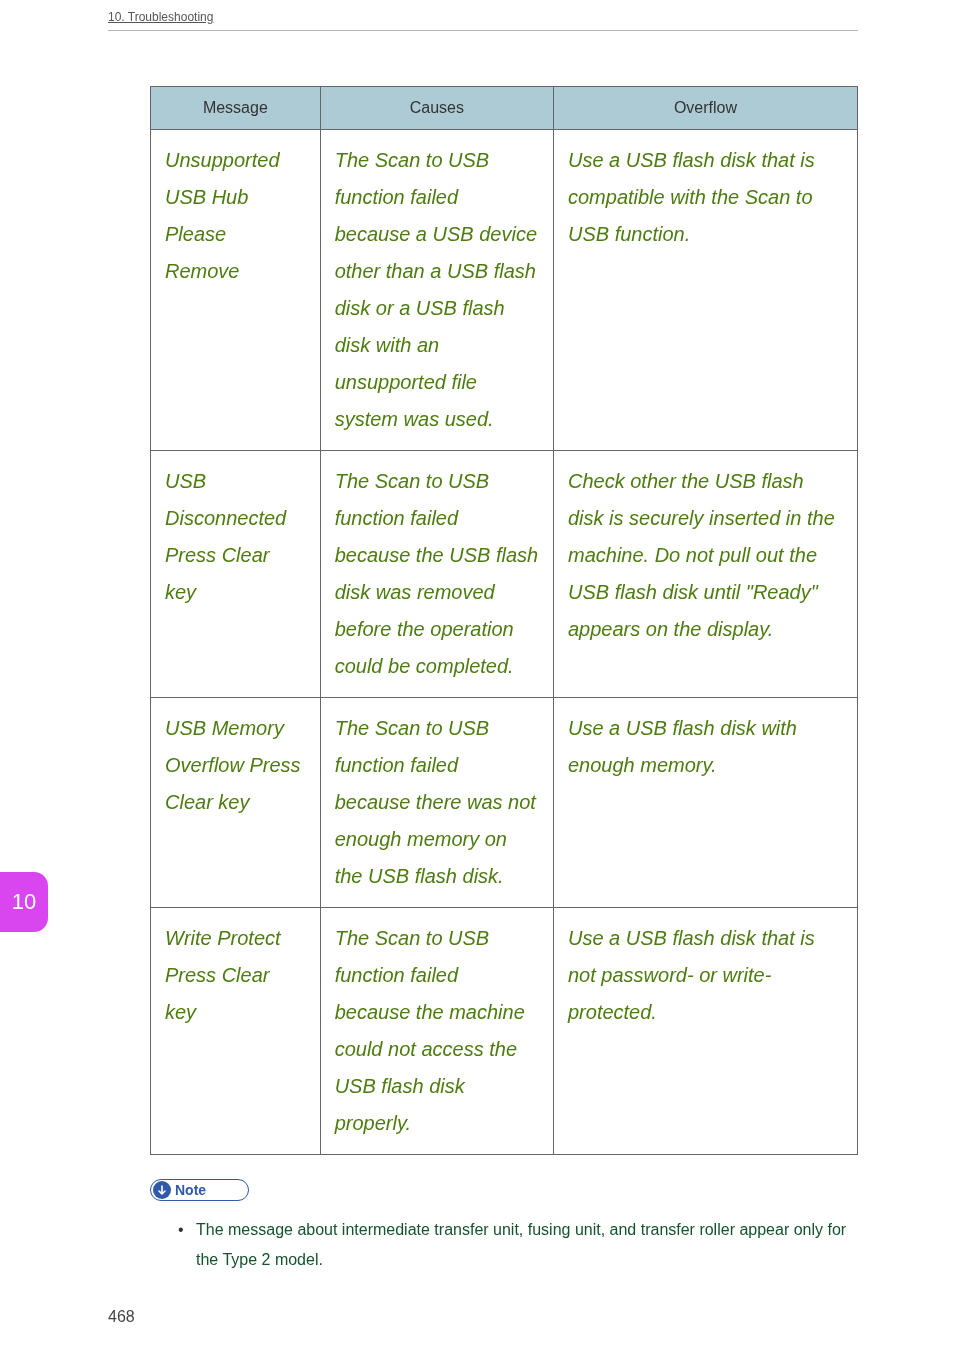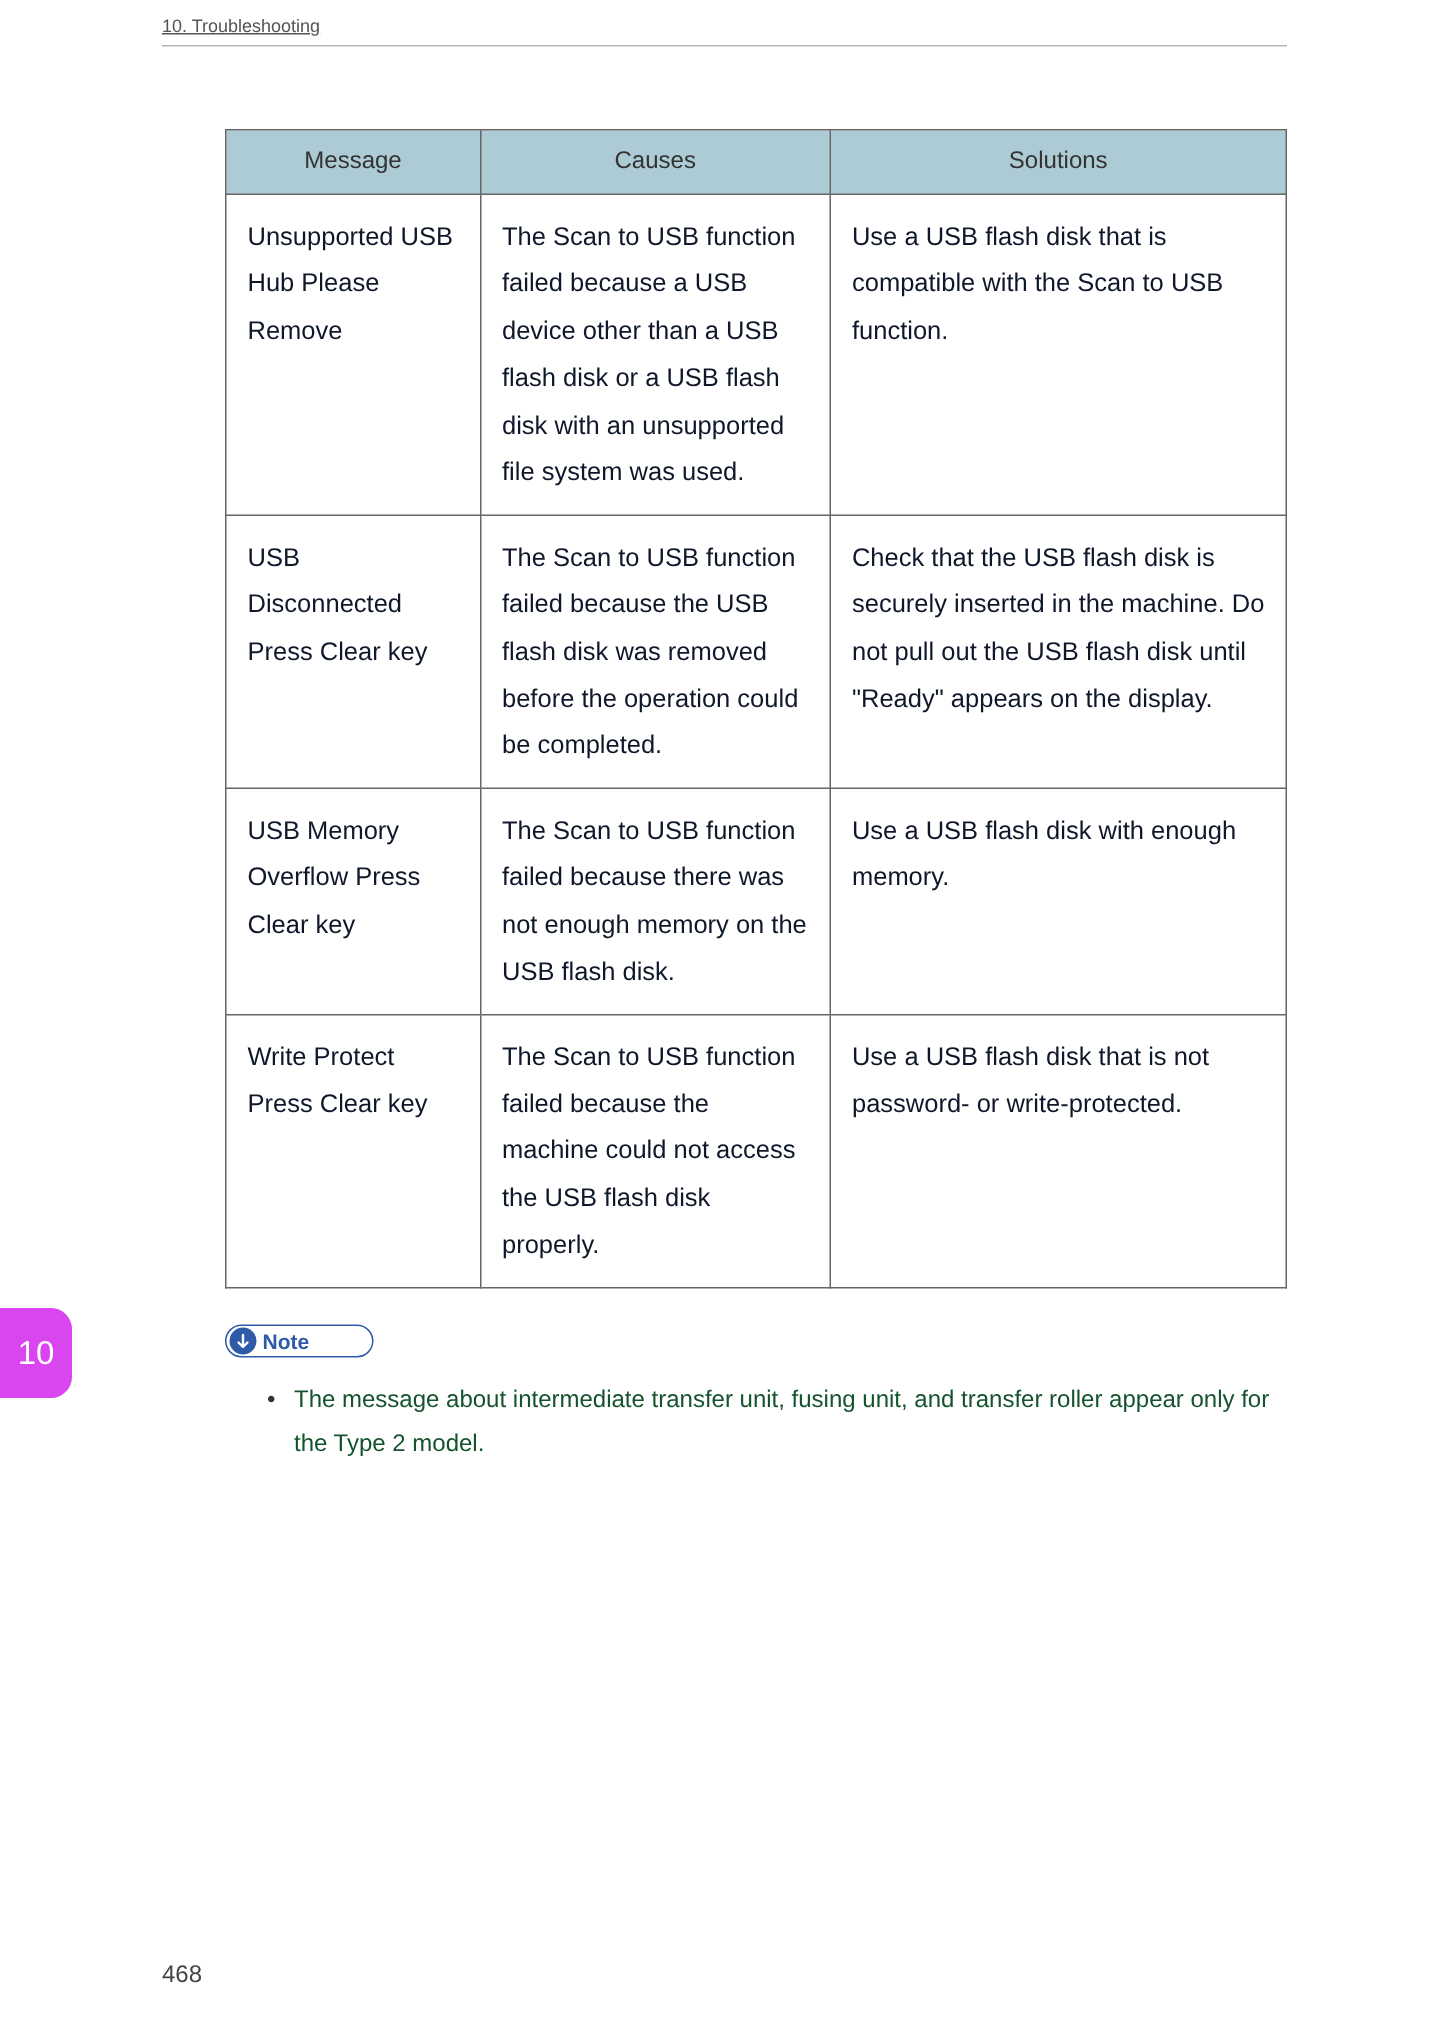--- a/index.html
+++ b/index.html
@@ -41,24 +41,25 @@
     font-size: 16px;
     color: #333;
     padding: 12px 10px;
     border: 1px solid #666;
     text-align: center;
   }
   table.troubleshoot td {
     border: 1px solid #666;
     padding: 12px 14px;
     vertical-align: top;
-    font-size: 17px;
+    font-size: 20px;
     line-height: 1.85;
-    color: #0f172a;
+    color: #4d7c0f;
     font-weight: 300;
+    font-style: italic;
   }
   .col-msg { width: 24%; }
   .col-cause { width: 33%; }
   .col-sol { width: 43%; }
 
   .note-wrap {
     margin-top: 24px;
   }
   .note-badge {
     display: inline-flex;
@@ -140,33 +141,33 @@
   <span>10. Troubleshooting</span>
 </div>
 
 <div class="content">
 
   <table class="troubleshoot">
     <thead>
       <tr>
         <th class="col-msg">Message</th>
         <th class="col-cause">Causes</th>
-        <th class="col-sol">Solutions</th>
+        <th class="col-sol">Overflow</th>
       </tr>
     </thead>
     <tbody>
       <tr>
         <td>Unsupported USB Hub Please Remove</td>
         <td>The Scan to USB function failed because a USB device other than a USB flash disk or a USB flash disk with an unsupported file system was used.</td>
         <td>Use a USB flash disk that is compatible with the Scan to USB function.</td>
       </tr>
       <tr>
         <td>USB Disconnected Press Clear key</td>
         <td>The Scan to USB function failed because the USB flash disk was removed before the operation could be completed.</td>
-        <td>Check that the USB flash disk is securely inserted in the machine. Do not pull out the USB flash disk until "Ready" appears on the display.</td>
+        <td>Check other the USB flash disk is securely inserted in the machine. Do not pull out the USB flash disk until "Ready" appears on the display.</td>
       </tr>
       <tr>
         <td>USB Memory Overflow Press Clear key</td>
         <td>The Scan to USB function failed because there was not enough memory on the USB flash disk.</td>
         <td>Use a USB flash disk with enough memory.</td>
       </tr>
       <tr>
         <td>Write Protect Press Clear key</td>
         <td>The Scan to USB function failed because the machine could not access the USB flash disk properly.</td>
         <td>Use a USB flash disk that is not password- or write-protected.</td>

